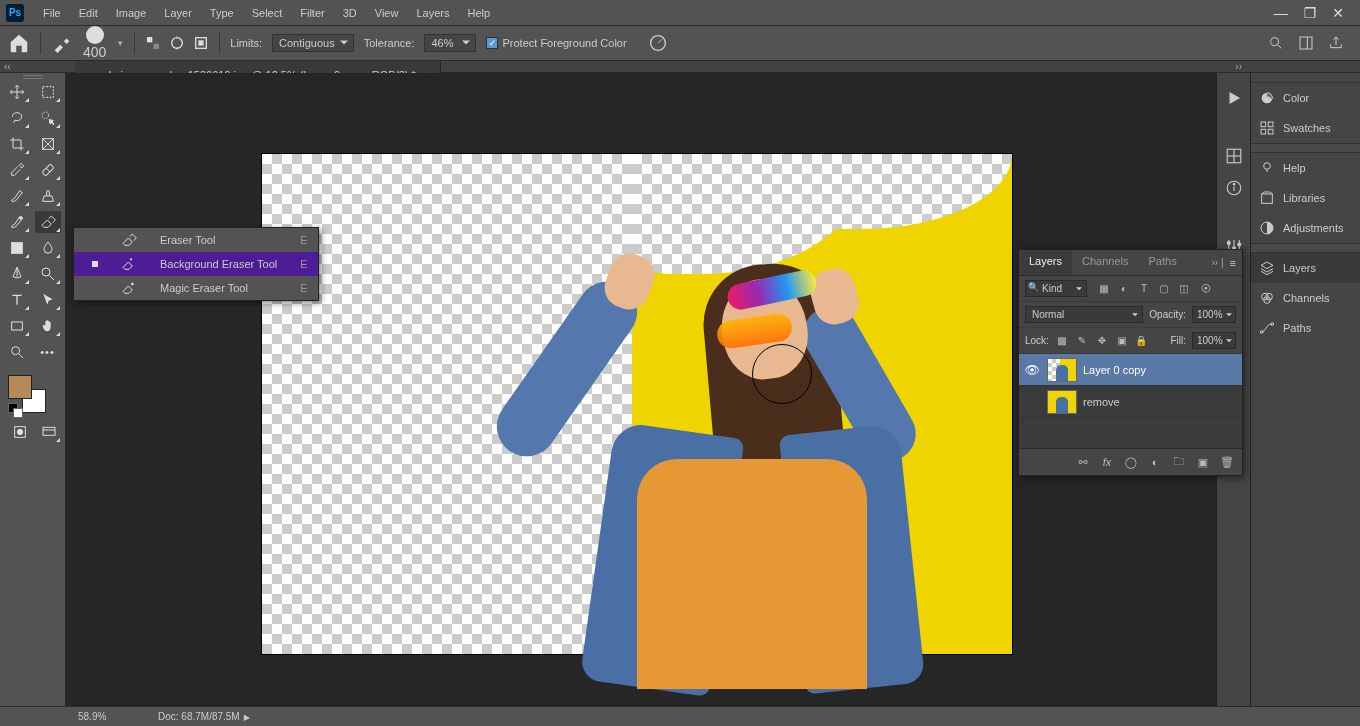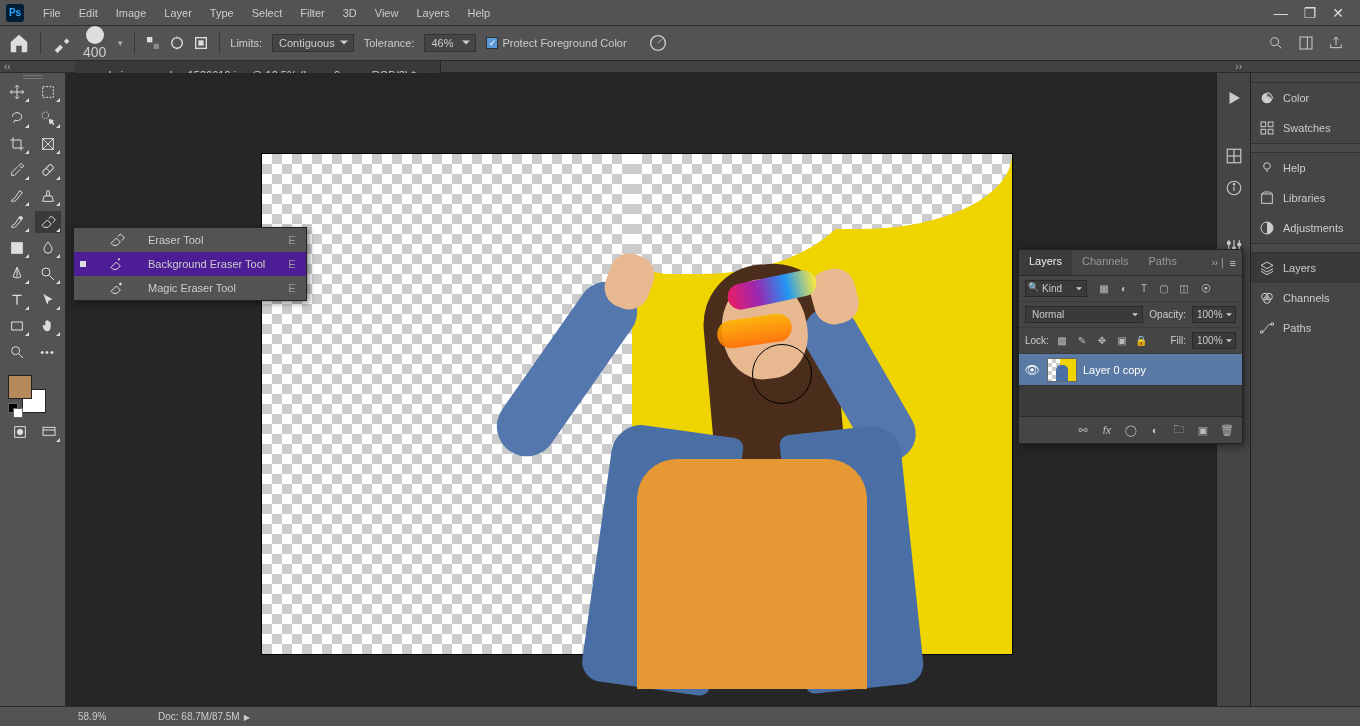--- a/index.html
+++ b/index.html
@@ -40,21 +40,21 @@
 .tool-btn .tri{position:absolute;right:1px;bottom:1px;width:0;height:0;border:2px solid transparent;border-right-color:#ddd;border-bottom-color:#ddd}
 .swatches{margin-top:10px;position:relative;width:42px;height:42px}
 .sw-fg{position:absolute;width:24px;height:24px;background:#b58a5a;border:1px solid #222;left:4px;top:2px}
 .sw-bg{position:absolute;width:24px;height:24px;background:#fff;border:1px solid #222;left:18px;top:16px}
 .sw-mini{position:absolute;left:4px;top:30px;width:10px;height:10px;background:#000;border:1px solid #666}
 .sw-mini2{position:absolute;left:9px;top:35px;width:10px;height:10px;background:#fff;border:1px solid #666}
 .toolbox-handle{position:absolute;left:0;top:0;right:0;height:8px;display:flex;align-items:center;justify-content:center}
 .toolbox-handle::before{content:"";width:20px;height:0;border-top:4px double #777}
 
 .flyout{position:absolute;left:73px;top:227px;background:#535353;border:1px solid #222;box-shadow:2px 2px 6px rgba(0,0,0,.5);z-index:50;min-width:170px}
-.fly-item{display:flex;align-items:center;padding:4px 10px 4px 6px;gap:23px;font-size:11px}
+.fly-item{display:flex;align-items:center;padding:4px 10px 4px 18px;gap:23px;font-size:11px}
 .fly-item.sel{background:#4c1d95}
 .fly-bullet{width:6px;height:6px;background:#ddd;border-radius:0}
 .fly-spacer{width:6px}
 .fly-icon{width:16px;height:16px;display:flex;align-items:center;justify-content:center}
 .fly-key{margin-left:auto;color:#999}
 
 .canvas-wrap{flex:1;background:#262626;position:relative;overflow:hidden}
 .canvas-area{position:absolute;left:10px;top:16px;right:10px;bottom:10px;background:#262626}
 .artboard{position:absolute;left:186px;top:65px;width:750px;height:500px;background:#fff;box-shadow:0 0 0 1px #000}
 .checker{position:absolute;inset:0;background-image:linear-gradient(45deg,#ccc 25%,transparent 25%),linear-gradient(-45deg,#ccc 25%,transparent 25%),linear-gradient(45deg,transparent 75%,#ccc 75%),linear-gradient(-45deg,transparent 75%,#ccc 75%);background-size:20px 20px;background-position:0 0,0 10px,10px -10px,-10px 0;background-color:#fff}
@@ -584,20 +584,28 @@
   <div class="layer-list">
     <div class="layer-item sel">
       <div class="eye">👁</div>
       <div class="thumb">
           <div class="tch"></div>
           <div class="ty"></div>
           <div class="tp"></div>
         </div>
       <div class="layer-name">Layer 0 copy</div>
     </div>
+    <div class="layer-item">
+      <div class="eye"></div>
+      <div class="thumb">
+          <div class="ty" style="width:30px"></div>
+          <div class="tp"></div>
+        </div>
+      <div class="layer-name">remove</div>
+    </div>
     <div style="height:30px"></div>
   </div>
   <div class="lp-footer">
     <span>⚯</span>
     <span>
         <i style="font-style:italic">fx</i>
       </span>
     <span>◯</span>
     <span>◐</span>
     <span>🗀</span>

